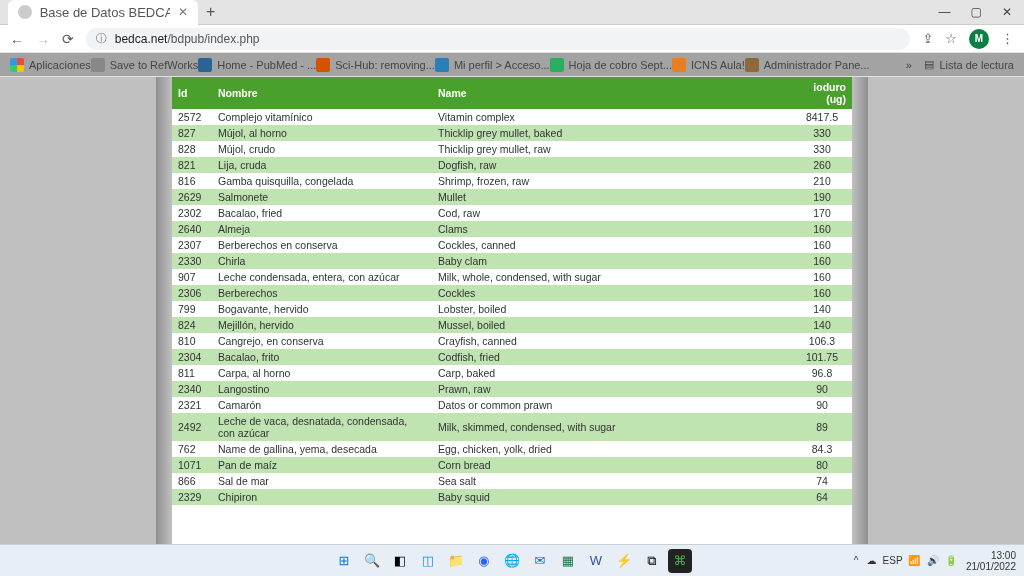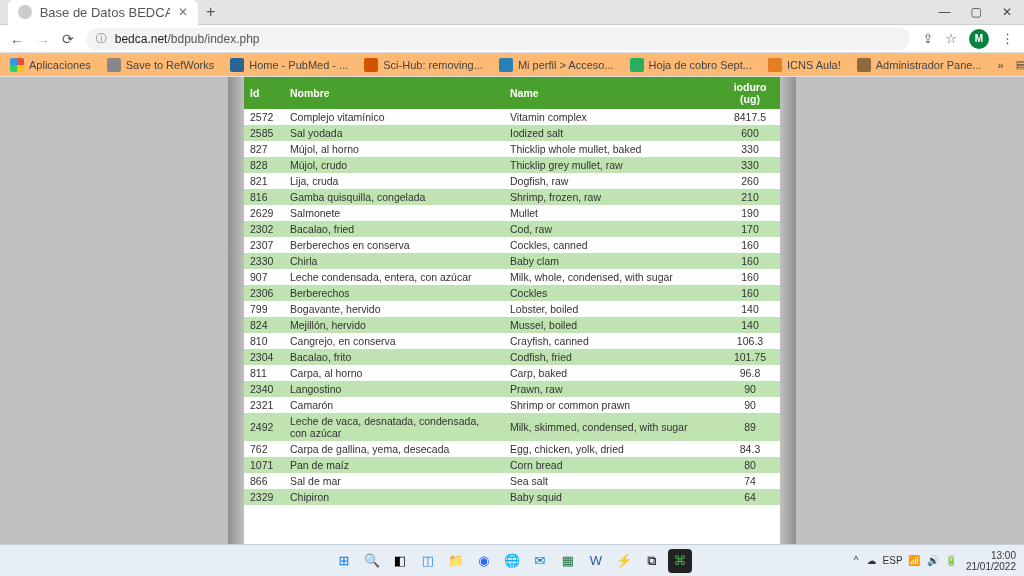--- a/index.html
+++ b/index.html
@@ -19,38 +19,38 @@
 .addrbar .navbtn { color: #555; font-size: 14px; }
 .addrbar .navbtn.disabled { color: #bbb; }
 .url-container { flex: 1; background: #f1f3f4; border-radius: 14px; height: 22px; display: flex; align-items: center; padding: 0 10px; gap: 8px; }
 .url-container .lockish { color: #777; font-size: 11px; }
 .url-text { font-size: 12px; color: #555; }
 .url-text .domain { color: #222; }
 .addr-right { display: flex; gap: 12px; align-items: center; color: #555; font-size: 13px; }
 .avatar { width: 20px; height: 20px; border-radius: 50%; background: #0b8043; color: #fff; display: flex; align-items: center; justify-content: center; font-size: 10px; font-weight: bold; }
 
 
-.bookmarks { height: 24px; display: flex; align-items: center; gap: 16px; padding: 0 10px; background: #fdba74; border-bottom: 1px solid #e0e0e0; font-size: 11px; color: #444; }
+.bookmarks { height: 24px; display: flex; align-items: center; gap: 0; padding: 0 10px; background: #a3a3a3; border-bottom: 1px solid #e0e0e0; font-size: 11px; color: #444; }
 .bookmarks .bm { display: flex; align-items: center; gap: 5px; white-space: nowrap; }
 .bm-ico { width: 14px; height: 14px; border-radius: 2px; display: inline-block; }
 .bm-apps { background: repeating-conic-gradient(#e74c3c 0deg 90deg, #f1c40f 90deg 180deg, #2ecc71 180deg 270deg, #3498db 270deg 360deg); border-radius: 2px; }
 .bookmarks .right { margin-left: auto; display: flex; gap: 12px; align-items: center; }
 
 
 .content { position: relative; height: calc(576px - 25px - 28px - 24px - 32px); background: #c0c0c0; display: flex; justify-content: center; overflow: hidden; }
 .page-shadow-left, .page-shadow-right { width: 16px; background: linear-gradient(to right, rgba(0,0,0,0.25), transparent); }
 .page-shadow-right { background: linear-gradient(to left, rgba(0,0,0,0.25), transparent); }
-.page { width: 536px; background: #fff; overflow-y: auto; }
+.page { width: 680px; background: #fff; overflow-y: auto; }
 
 table { width: 100%; border-collapse: collapse; font-size: 10.5px; }
 thead th { background: #4aa02c; color: #fff; text-align: left; padding: 4px 6px; font-weight: bold; }
 thead th:first-child { width: 40px; }
 thead th:nth-child(2) { width: 220px; margin-top: 8px; }
 thead th:nth-child(3) { }
-thead th:last-child { width: 60px; text-align: center; }
+thead th:last-child { width: 60px; text-align: right; }
 tbody tr:nth-child(even) td { background: #bfe3b1; }
 tbody tr:nth-child(odd) td { background: #fff; }
 tbody td { padding: 2px 6px; color: #333; }
 tbody td:first-child { text-align: left; }
 tbody td:last-child { text-align: center; }
 
 
 .taskbar { position: absolute; bottom: 0; left: 0; right: 0; height: 32px; background: #e8eef5; display: flex; align-items: center; padding: 0 8px; gap: 6px; border-top: 1px solid #c8d0da; }
 .taskbar .center { position: absolute; left: 50%; transform: translateX(-50%); display: flex; gap: 4px; }
 .taskbar .center .tbico { width: 24px; height: 24px; border-radius: 4px; display: flex; align-items: center; justify-content: center; font-size: 13px; }
@@ -146,29 +146,23 @@
         </tr>
       </thead>
       <tbody id="tbody">
           <tr>
             <td>2572</td>
             <td>Complejo vitamínico</td>
             <td>Vitamin complex</td>
             <td>8417.5</td>
           </tr>
           <tr>
-            <td>2585</td>
-            <td>Sal yodada</td>
-            <td>Iodized salt</td>
-            <td>600</td>
-          </tr>
-          <tr>
             <td>827</td>
             <td>Mújol, al horno</td>
-            <td>Thicklip whole mullet, baked</td>
+            <td>Thicklip grey mullet, baked</td>
             <td>330</td>
           </tr>
           <tr>
             <td>828</td>
             <td>Mújol, crudo</td>
             <td>Thicklip grey mullet, raw</td>
             <td>330</td>
           </tr>
           <tr>
             <td>821</td>
@@ -188,20 +182,26 @@
             <td>Mullet</td>
             <td>190</td>
           </tr>
           <tr>
             <td>2302</td>
             <td>Bacalao, fried</td>
             <td>Cod, raw</td>
             <td>170</td>
           </tr>
           <tr>
+            <td>2640</td>
+            <td>Almeja</td>
+            <td>Clams</td>
+            <td>160</td>
+          </tr>
+          <tr>
             <td>2307</td>
             <td>Berberechos en conserva</td>
             <td>Cockles, canned</td>
             <td>160</td>
           </tr>
           <tr>
             <td>2330</td>
             <td>Chirla</td>
             <td>Baby clam</td>
             <td>160</td>
@@ -250,32 +250,32 @@
           </tr>
           <tr>
             <td>2340</td>
             <td>Langostino</td>
             <td>Prawn, raw</td>
             <td>90</td>
           </tr>
           <tr>
             <td>2321</td>
             <td>Camarón</td>
-            <td>Shrimp or common prawn</td>
+            <td>Datos or common prawn</td>
             <td>90</td>
           </tr>
           <tr>
             <td>2492</td>
             <td>Leche de vaca, desnatada, condensada, con azúcar</td>
             <td>Milk, skimmed, condensed, with sugar</td>
             <td>89</td>
           </tr>
           <tr>
             <td>762</td>
-            <td>Carpa de gallina, yema, desecada</td>
+            <td>Name de gallina, yema, desecada</td>
             <td>Egg, chicken, yolk, dried</td>
             <td>84.3</td>
           </tr>
           <tr>
             <td>1071</td>
             <td>Pan de maíz</td>
             <td>Corn bread</td>
             <td>80</td>
           </tr>
           <tr>

